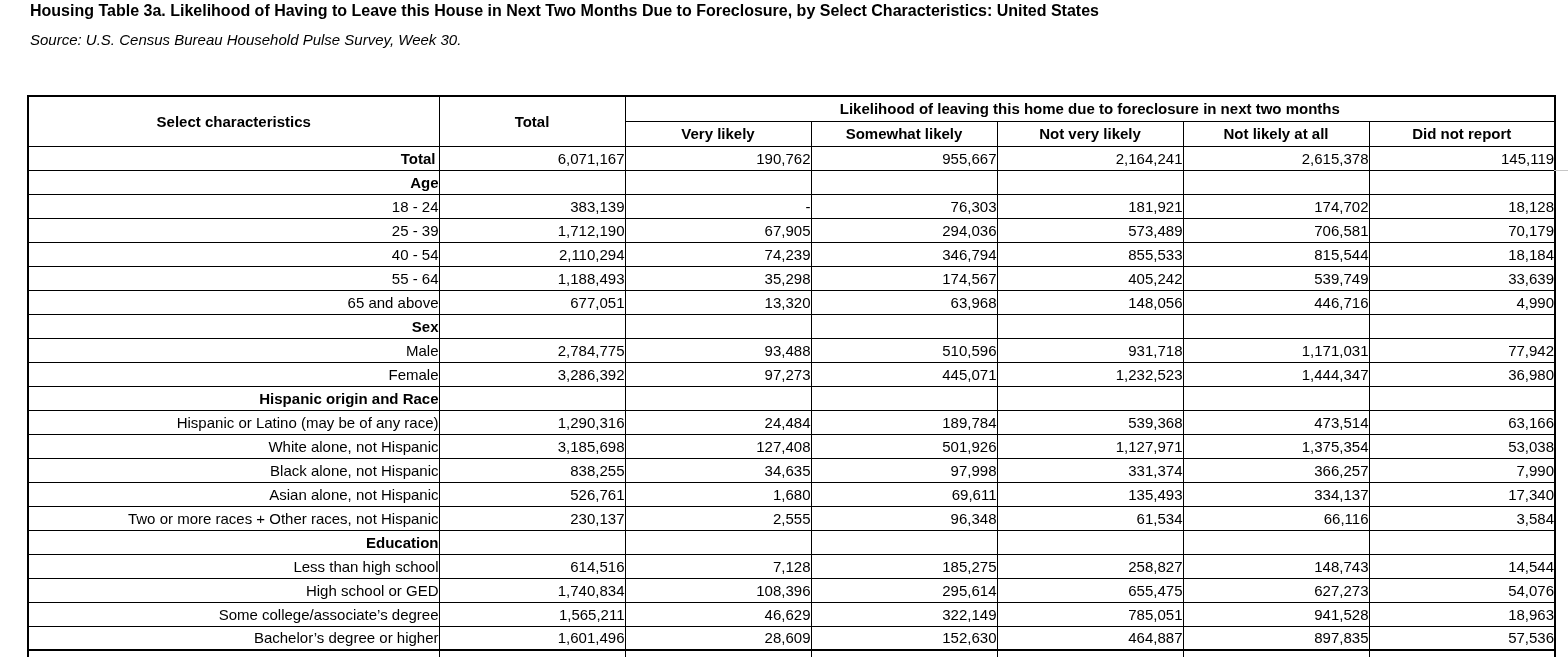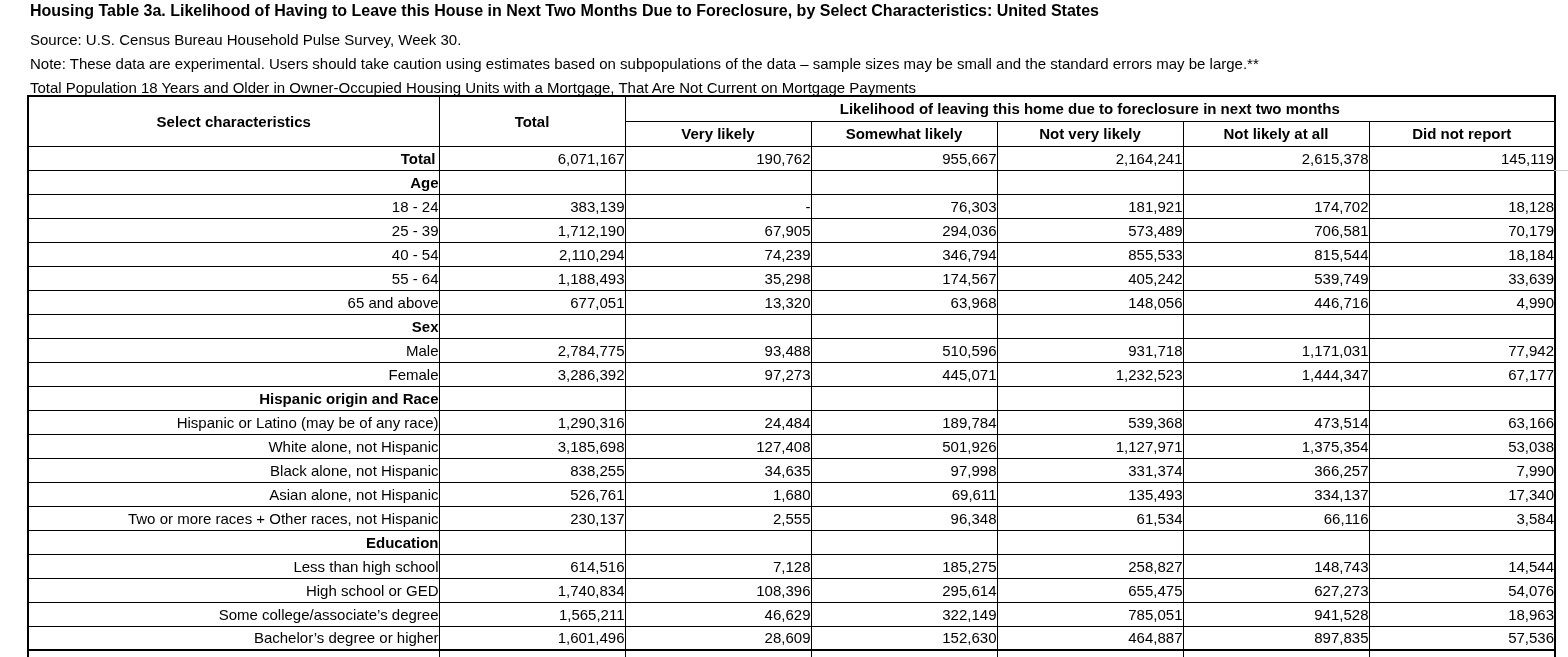--- a/index.html
+++ b/index.html
@@ -10,21 +10,21 @@
     font-family: "Liberation Sans", sans-serif;
     color: #000000;
   }
   .page { position: relative; width: 1568px; height: 657px; margin-left: 27px; }
 
   .doc-title {
     position: absolute; top: 2px; left: 3px;
     font-size: 16px; font-weight: bold; white-space: nowrap;
   }
   .doc-line { position: absolute; left: 3px; font-size: 15px; white-space: nowrap; }
-  .doc-source { top: 31px; }
+  .doc-source { top: 31px; font-style: italic; }
   .doc-note { top: 55px; }
   .doc-pop { top: 79px; }
 
   table.census {
     position: absolute; top: 95px; left: 0;
     border-collapse: collapse; table-layout: fixed;
     width: 1527px;
     border: 2px solid #000;
     font-size: 15px;
   }
@@ -52,22 +52,20 @@
     width: 41px; height: 1px; background: #c6c6c6;
   }
 </style>
 </head>
 <body>
 
 <div class="page">
 
   <div class="doc-title">Housing Table 3a. Likelihood of Having to Leave this House in Next Two Months Due to Foreclosure, by Select Characteristics: United States</div>
   <div class="doc-line doc-source">Source: U.S. Census Bureau Household Pulse Survey, Week 30.</div>
-  <div class="doc-line doc-note">Note: These data are experimental. Users should take caution using estimates based on subpopulations of the data – sample sizes may be small and the standard errors may be large.**</div>
-  <div class="doc-line doc-pop">Total Population 18 Years and Older in Owner-Occupied Housing Units with a Mortgage, That Are Not Current on Mortgage Payments</div>
 
   <table class="census">
     <colgroup>
       <col style="width:411px">
         <col style="width:186px">
         <col style="width:186px">
       <col style="width:186px">
         <col style="width:186px">
         <col style="width:186px">
         <col style="width:186px">
@@ -170,21 +168,21 @@
         <td class="num">1,171,031</td>
         <td class="num">77,942</td>
       </tr>
       <tr>
         <td class="lbl">Female</td>
         <td class="num">3,286,392</td>
         <td class="num">97,273</td>
         <td class="num">445,071</td>
         <td class="num">1,232,523</td>
         <td class="num">1,444,347</td>
-        <td class="num">67,177</td>
+        <td class="num">36,980</td>
       </tr>
 
       <tr>
         <td class="sec">Hispanic origin and Race</td>
         <td class="num"></td>
         <td class="num"></td>
         <td class="num"></td>
         <td class="num"></td>
         <td class="num"></td>
         <td class="num"></td>

